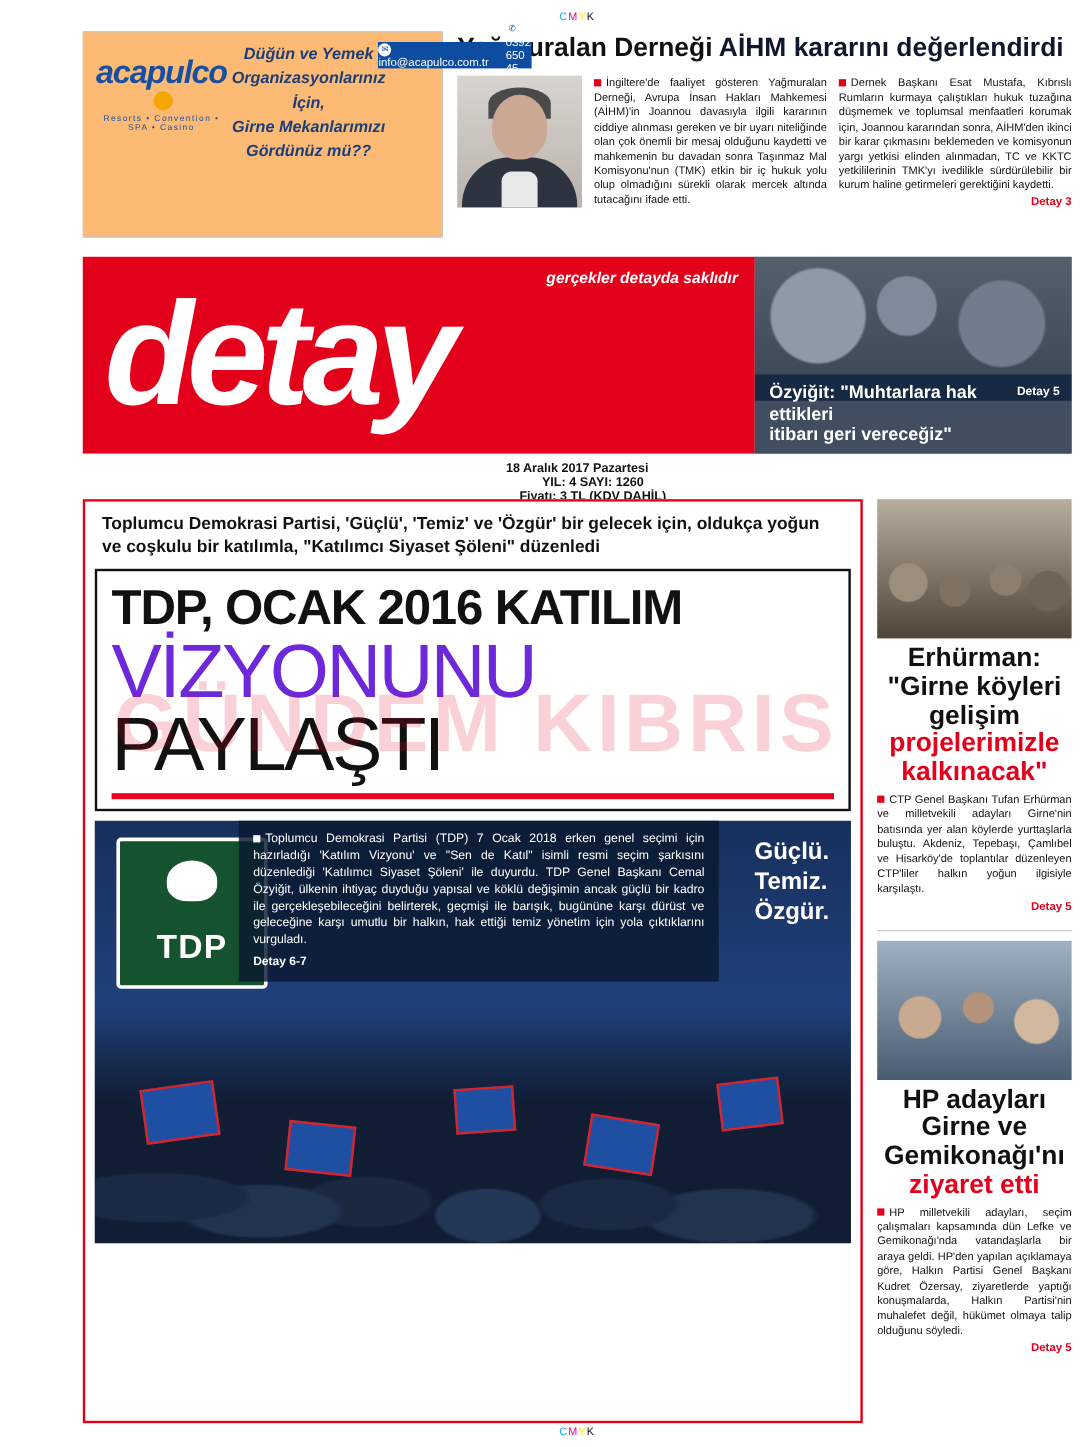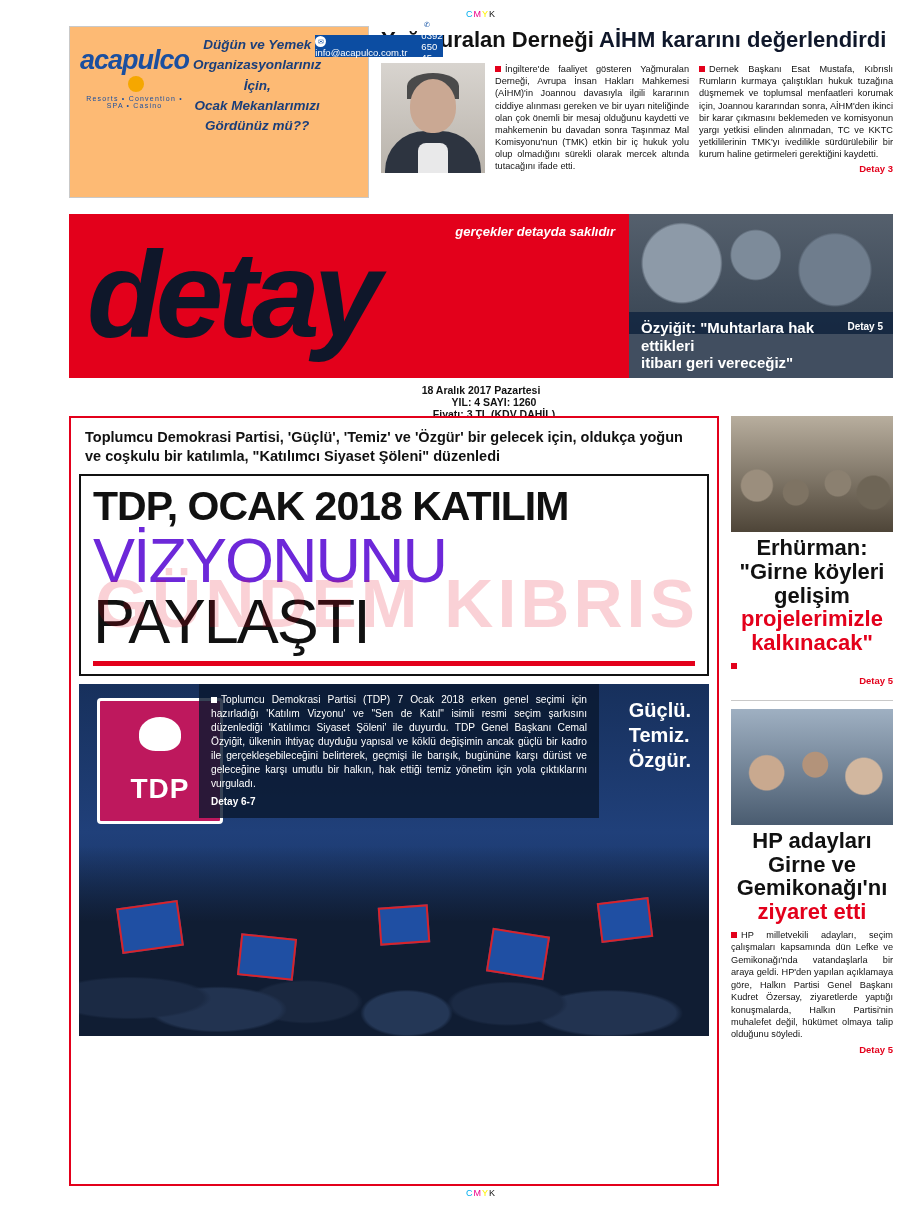--- a/index.html
+++ b/index.html
@@ -55,21 +55,21 @@
   .face-shirt { position:absolute; left:50%; bottom:0; transform:translateX(-50%); width:30px; height:30px; background:#e9e9ea; border-radius:8px 8px 0 0; }
   .col-txt { font-size:9.2px; line-height:1.32; text-align:justify; flex:1; }
   .col-txt .sq { display:inline-block; width:6px; height:6px; background:#e3001b; margin-right:4px; }
   .detay-ref { color:#e3001b; font-weight:bold; font-size:9.5px; text-align:right; display:block; margin-top:3px; }
 
   
   .masthead { position:absolute; top:214px; left:38px; width:824px; height:164px; display:flex; }
   .mast-left { width:560px; background:#e3001b; position:relative; }
   .mast-slogan { position:absolute; right:14px; top:10px; color:#fff; font-size:13px; font-style:italic; font-weight:bold; }
   .mast-logo {
-    position:absolute; left:18px; top:20px; color:#0f172a; font-size:122px; font-weight:bold;
+    position:absolute; left:18px; top:20px; color:#ffffff; font-size:122px; font-weight:bold;
     letter-spacing:-6px; line-height:1; font-style:italic;
   }
   .mast-right { flex:1; position:relative; background:#35506e; overflow:hidden; }
   .mr-photo { position:absolute; inset:0; background:
       radial-gradient(circle at 20% 30%, #8d9aa8 0 16%, transparent 17%),
       radial-gradient(circle at 48% 25%, #7d8b9a 0 13%, transparent 14%),
       radial-gradient(circle at 78% 34%, #6f7d8d 0 15%, transparent 16%),
       linear-gradient(#55606d, #2e3b4a);
   }
   .mr-table { position:absolute; left:0; right:0; bottom:0; height:44px; background:#cfc9bf; }
@@ -95,21 +95,21 @@
   .hl-rule { height:5px; background:#e3001b; margin:10px 0 2px 0; }
   .watermark {
     position:absolute; left:-34px; top:88px; width:700px; text-align:center;
     font-size:68px; font-weight:bold; color:rgba(227,0,27,0.18); letter-spacing:4px;
     pointer-events:none;
   }
 
   
   .photo-block { position:relative; height:352px; margin-top:8px; overflow:hidden; background:#11294d; }
   .pb-sky { position:absolute; inset:0; background:linear-gradient(#17305c 0%, #20407a 42%, #0f2344 100%); }
-  .pb-banner { position:absolute; left:18px; top:14px; width:126px; height:126px; background:#be185d; border:3px solid #fff; border-radius:4px; }
+  .pb-banner { position:absolute; left:18px; top:14px; width:126px; height:126px; background:#14532d; border:3px solid #fff; border-radius:4px; }
   .pb-bird { position:absolute; left:50%; top:16px; transform:translateX(-50%); width:42px; height:34px; background:#fff; border-radius:50% 50% 40% 40%; }
   .pb-tdp { position:absolute; left:0; right:0; bottom:16px; text-align:center; color:#fff; font-size:28px; font-weight:bold; letter-spacing:1px; }
   .pb-slogan { position:absolute; right:18px; top:14px; color:#fff; font-size:20px; font-weight:bold; line-height:1.25; text-align:left; }
   .pb-crowd { position:absolute; left:0; right:0; bottom:0; height:190px;
     background:
       radial-gradient(ellipse at 8% 80%, #1b2a44 0 9%, transparent 10%),
       radial-gradient(ellipse at 22% 86%, #223350 0 9%, transparent 10%),
       radial-gradient(ellipse at 36% 82%, #1a2840 0 9%, transparent 10%),
       radial-gradient(ellipse at 52% 88%, #243756 0 9%, transparent 10%),
       radial-gradient(ellipse at 68% 83%, #1b2a44 0 9%, transparent 10%),
@@ -165,21 +165,21 @@
   <div class="top-strip">
 
     <div class="ad-box">
       <div class="ad-logo">
         <div class="word">acapulco</div>
         <span class="ad-sun"></span>
         <div class="sub">Resorts • Convention • SPA • Casino</div>
       </div>
       <div class="ad-text">
         <div>Düğün ve Yemek Organizasyonlarınız İçin,</div>
-        <div>Ocak Mekanlarımızı Gördünüz mü??</div>
+        <div>Girne Mekanlarımızı Gördünüz mü??</div>
       </div>
       <div class="ad-footer">
         <span><span class="ic">✉</span><span>info@acapulco.com.tr</span></span>
         <span><span class="ic">✆</span><span>0392 650 45 00</span></span>
       </div>
     </div>
 
     <div class="top-news">
       <div class="top-headline">
         <span class="blk">Yağmuralan Derneği</span>
@@ -225,21 +225,21 @@
     <span class="fiyat">Fiyatı: 3 TL (KDV DAHİL)</span>
     <span class="site">www.detaykibris.com</span>
   </div>
 
   <div class="main">
 
     <div class="main-left">
       <div class="kicker">Toplumcu Demokrasi Partisi, 'Güçlü', 'Temiz' ve 'Özgür' bir gelecek için, oldukça yoğun ve coşkulu bir katılımla, "Katılımcı Siyaset Şöleni" düzenledi</div>
 
       <div class="headline-box">
-        <div class="hl1">TDP, OCAK 2018 KATILIM</div>
+        <div class="hl1">TDP, OCAK 2016 KATILIM</div>
         <div class="hl2">VİZYONUNU</div>
         <div class="hl3">PAYLAŞTI</div>
         <div class="hl-rule"></div>
         <div class="watermark">GÜNDEM KIBRIS</div>
       </div>
 
       <div class="photo-block">
         <div class="pb-sky"></div>
         <div class="pb-banner">
           <div class="pb-bird"></div>
@@ -268,21 +268,21 @@
       <div>
         <div class="rc-photo p1"></div>
         <div class="rc-head center">
           <div>Erhürman:</div>
           <div>"Girne köyleri</div>
           <div>gelişim</div>
           <div class="red">projelerimizle</div>
           <div class="red">kalkınacak"</div>
         </div>
         <div class="rc-body">
-          <span class="sq"></span>
+          <span class="sq"></span><span>CTP Genel Başkanı Tufan Erhürman ve milletvekili adayları Girne'nin batısında yer alan köylerde yurttaşlarla buluştu. Akdeniz, Tepebaşı, Çamlıbel ve Hisarköy'de toplantılar düzenleyen CTP'liler halkın yoğun ilgisiyle karşılaştı.</span>
           <span class="detay-ref">Detay 5</span>
         </div>
       </div>
 
       <div class="rc-sep"></div>
 
       <div>
         <div class="rc-photo p2"></div>
         <div class="rc-head center">
           <div>HP adayları</div>

